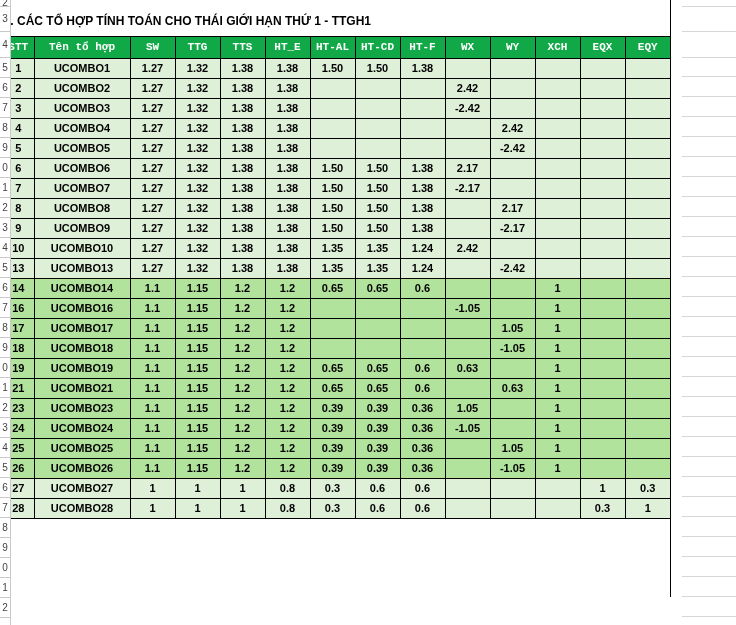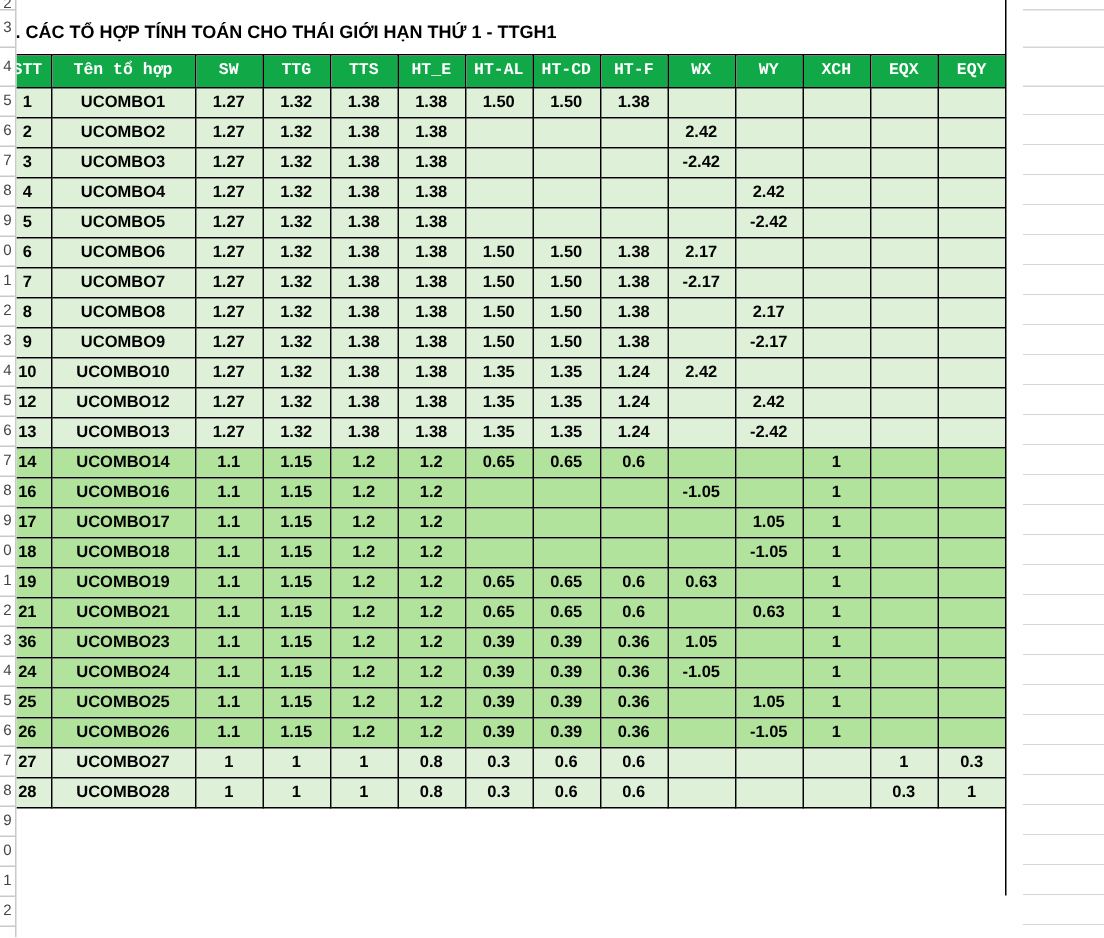--- a/index.html
+++ b/index.html
@@ -301,46 +301,30 @@
       <td>1.35</td>
       <td>1.35</td>
       <td>1.24</td>
       <td>2.42</td>
       <td></td>
       <td></td>
       <td></td>
       <td></td>
     </tr>
           <tr class="band-light">
-      <td>12</td>
-      <td class="name-cell">UCOMBO12</td>
+      <td>13</td>
+      <td class="name-cell">UCOMBO13</td>
       <td>1.27</td>
       <td>1.32</td>
       <td>1.38</td>
       <td>1.38</td>
       <td>1.35</td>
       <td>1.35</td>
       <td>1.24</td>
       <td></td>
-      <td>2.42</td>
-      <td></td>
-      <td></td>
-      <td></td>
-    </tr>
-          <tr class="band-light">
-      <td>13</td>
-      <td class="name-cell">UCOMBO13</td>
-      <td>1.27</td>
-      <td>1.32</td>
-      <td>1.38</td>
-      <td>1.38</td>
-      <td>1.35</td>
-      <td>1.35</td>
-      <td>1.24</td>
-      <td></td>
       <td>-2.42</td>
       <td></td>
       <td></td>
       <td></td>
     </tr>
           <tr class="band-medium">
       <td>14</td>
       <td class="name-cell">UCOMBO14</td>
       <td>1.1</td>
       <td>1.15</td>
@@ -429,21 +413,21 @@
       <td>0.65</td>
       <td>0.65</td>
       <td>0.6</td>
       <td></td>
       <td>0.63</td>
       <td>1</td>
       <td></td>
       <td></td>
     </tr>
           <tr class="band-medium">
-      <td>36</td>
+      <td>23</td>
       <td class="name-cell">UCOMBO23</td>
       <td>1.1</td>
       <td>1.15</td>
       <td>1.2</td>
       <td>1.2</td>
       <td>0.39</td>
       <td>0.39</td>
       <td>0.36</td>
       <td>1.05</td>
       <td></td>

